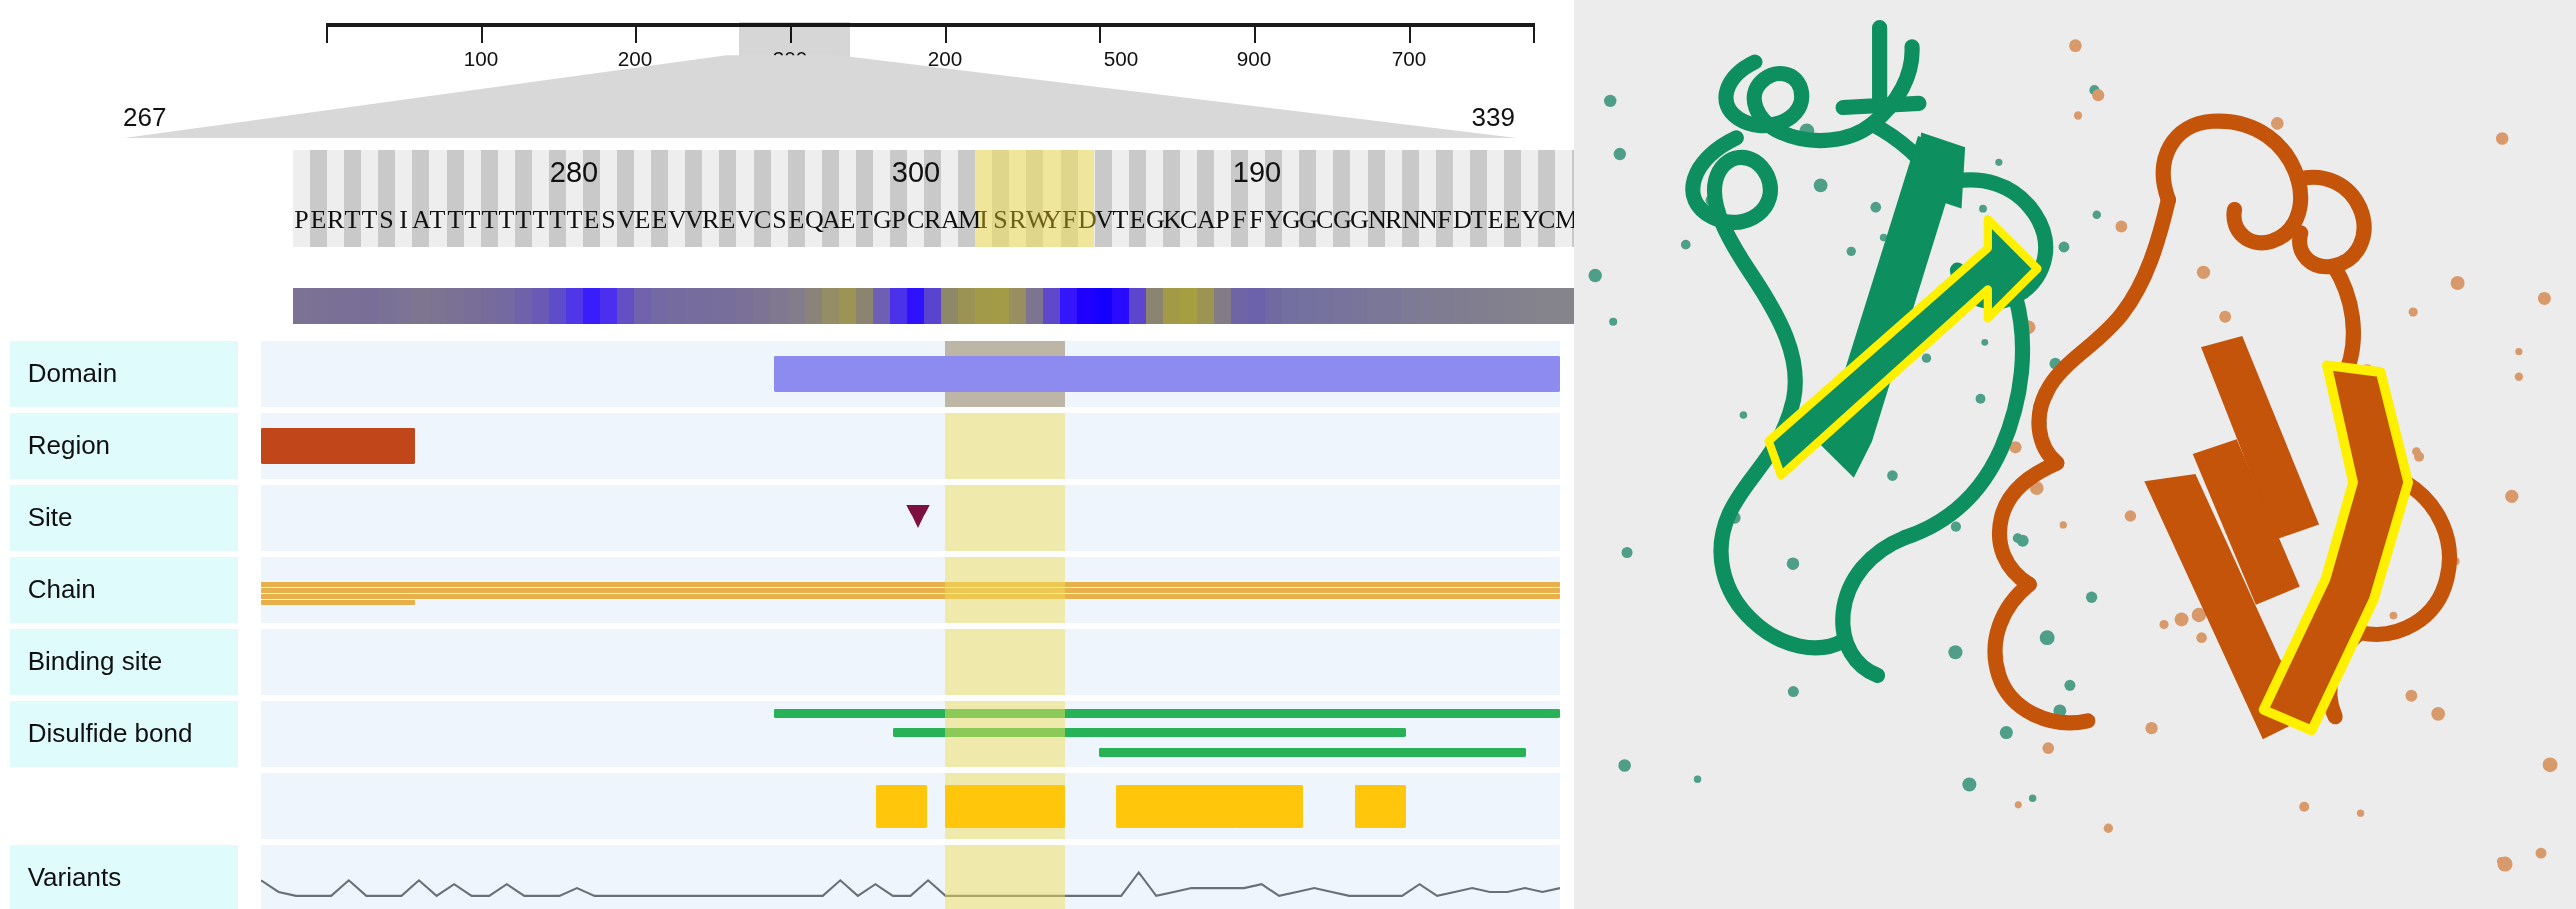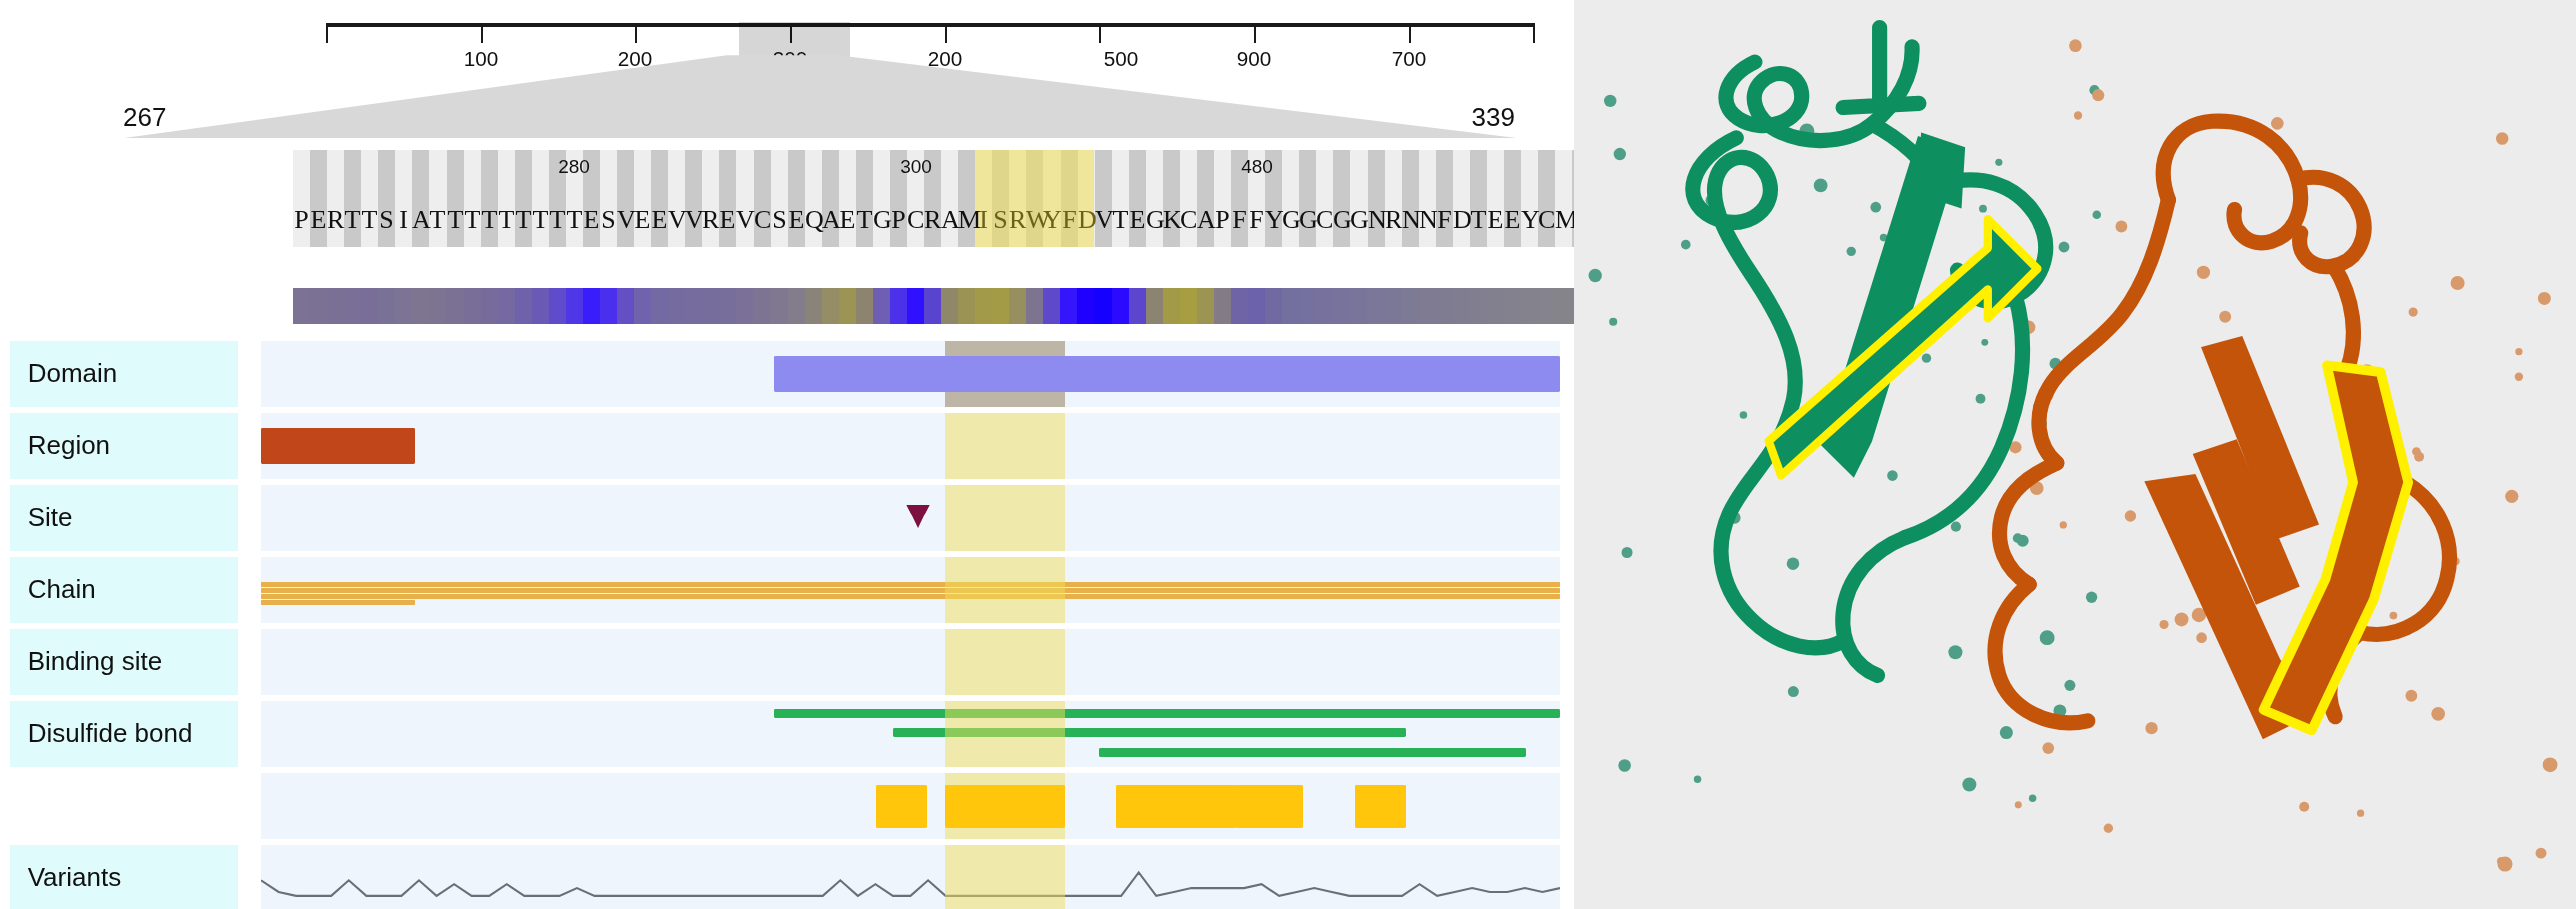--- a/index.html
+++ b/index.html
@@ -22,21 +22,21 @@
 
   .edge-num{position:absolute;font-size:26px;color:#111;top:102px;}
   #edge-left{left:123px;}
   #edge-right{right:59px;}
 
   
   #seqwrap{position:absolute;left:293px;top:150px;width:1296px;height:97px;background:#eeeeee;overflow:hidden;}
   #seqstripes{position:absolute;inset:0;}
   #seqstripes i{position:absolute;top:0;bottom:0;background:#c9c9c9;}
   #seqnums{position:absolute;left:0;top:5.5px;width:100%;height:32px;}
-  #seqnums span{position:absolute;transform:translateX(-50%);font-size:19px;color:#111;
+  #seqnums span{position:absolute;transform:translateX(-50%);font-size:29px;color:#111;
                 font-family:"Liberation Sans",sans-serif;}
   #seqletters{position:absolute;left:0;top:55px;width:100%;height:36px;
               font-family:"Liberation Serif",serif;font-size:26px;letter-spacing:0;color:#111;
               white-space:nowrap;}
   #seqletters b{position:absolute;top:0;text-align:center;font-weight:normal;}
   #seqletters b.hl{color:#6d6118;}
   .seq-hl{position:absolute;top:0;bottom:0;background:rgba(240,224,90,.55);}
 
   
   #conswrap{position:absolute;left:293px;top:288px;width:1296px;height:36px;overflow:hidden;}
@@ -144,21 +144,21 @@
           <i style="left: 1143px; width: 17px;"></i>
           <i style="left: 1177px; width: 17px;"></i>
           <i style="left: 1211px; width: 17px;"></i>
           <i style="left: 1245px; width: 17px;"></i>
           <i style="left: 1279px; width: 17px;"></i>
         </div>
       <div id="seq-highlight" class="seq-hl" style="left: 682px; width: 119px;"></div>
       <div id="seqnums">
           <span style="left: 281px;">280</span>
           <span style="left: 623px;">300</span>
-          <span style="left: 964px;">480</span>
+          <span style="left: 964px;">190</span>
         </div>
       <div id="seqletters">
           <b style="left: 0px; width: 17px;">P</b>
           <b style="left: 17px; width: 17px;">E</b>
           <b style="left: 34px; width: 17px;">R</b>
           <b style="left: 51px; width: 17px;">T</b>
           <b style="left: 68px; width: 17px;">T</b>
           <b style="left: 85px; width: 17px;">S</b>
           <b style="left: 102px; width: 17px;">I</b>
           <b style="left: 119px; width: 17px;">A</b>

